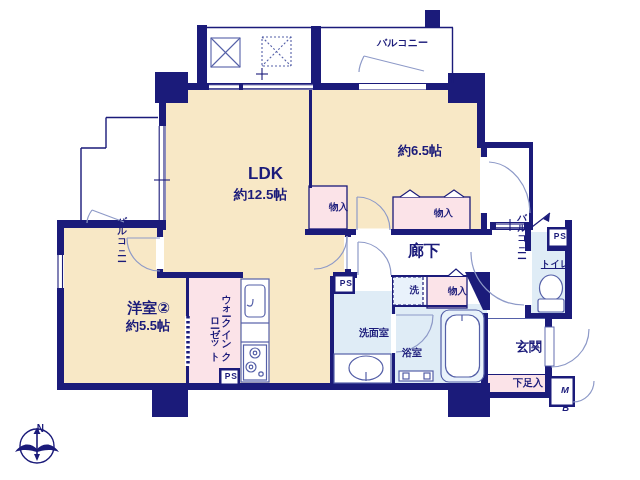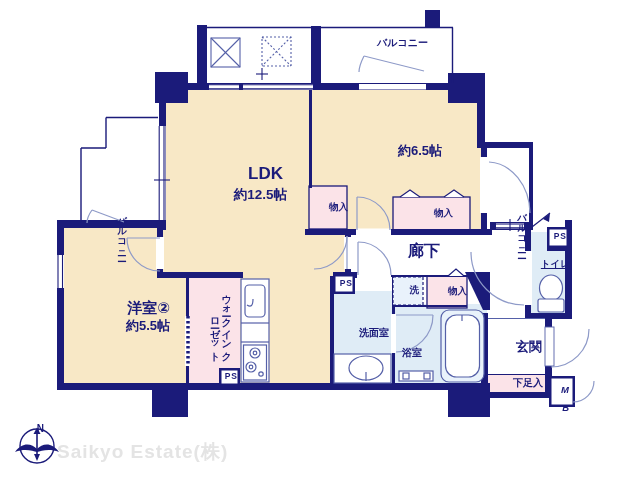--- a/index.html
+++ b/index.html
@@ -275,14 +275,13 @@
   <div class="lbl" style="left:411px;top:208px;width:42px;font-size:9.5px;">物入</div>
   <div class="lbl" style="left:427px;top:286px;width:40px;font-size:9.5px;">物入</div>
   <div class="lbl" style="left:397px;top:285px;width:22px;font-size:9.5px;">洗</div>
 
   <div class="lbl" style="left:220px;top:372px;width:18px;font-size:8.5px;letter-spacing:1px;">PS</div>
   <div class="lbl" style="left:335px;top:279px;width:18px;font-size:8.5px;letter-spacing:1px;">PS</div>
   <div class="lbl" style="left:549px;top:232px;width:18px;font-size:8.5px;letter-spacing:1px;">PS</div>
   <div class="lbl mbtxt" style="left:555px;top:381px;width:14px;font-size:9.5px;">MB</div>
 
   <div class="lbl" style="left:31px;top:423px;width:13px;font-size:10px;">N</div>
-  <div class="lbl wm" style="left:57px;top:441px;width:175px;font-size:19px;text-align:left;">Saikyo Estate(株)</div>
 </div>
 
 </body></html>

